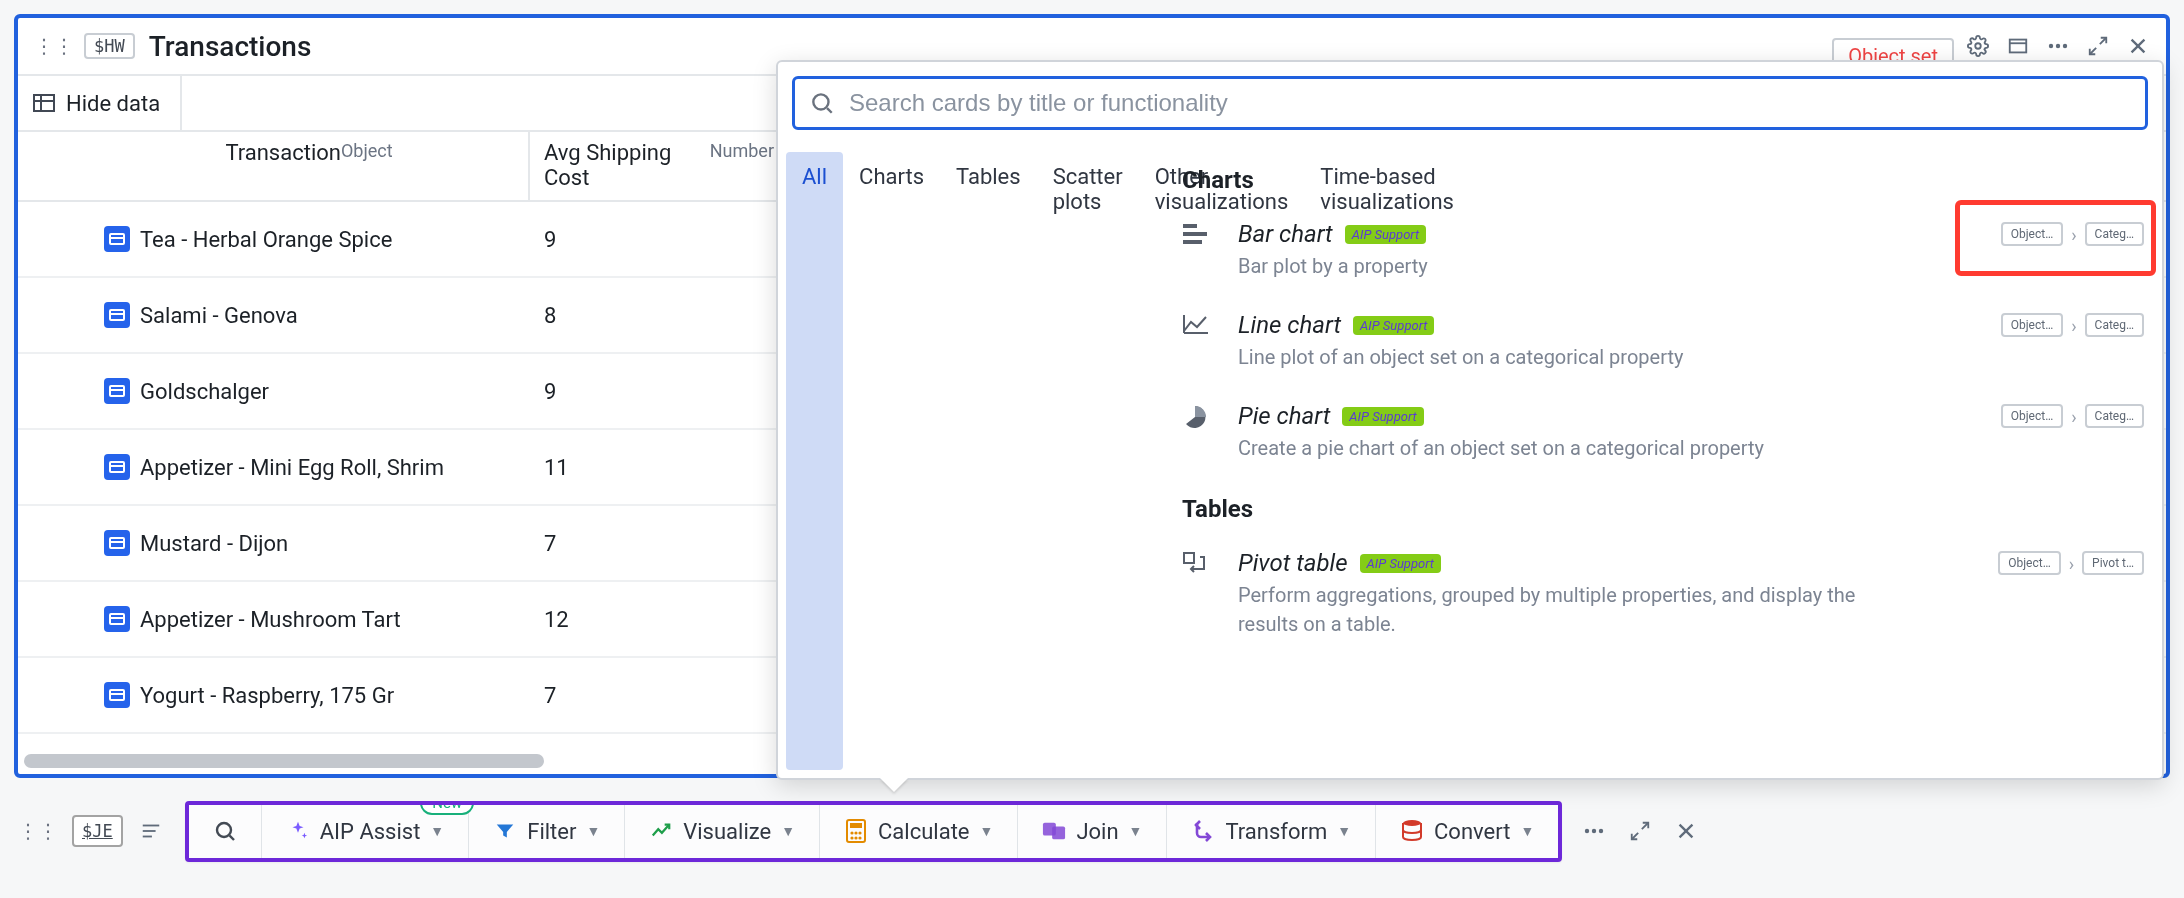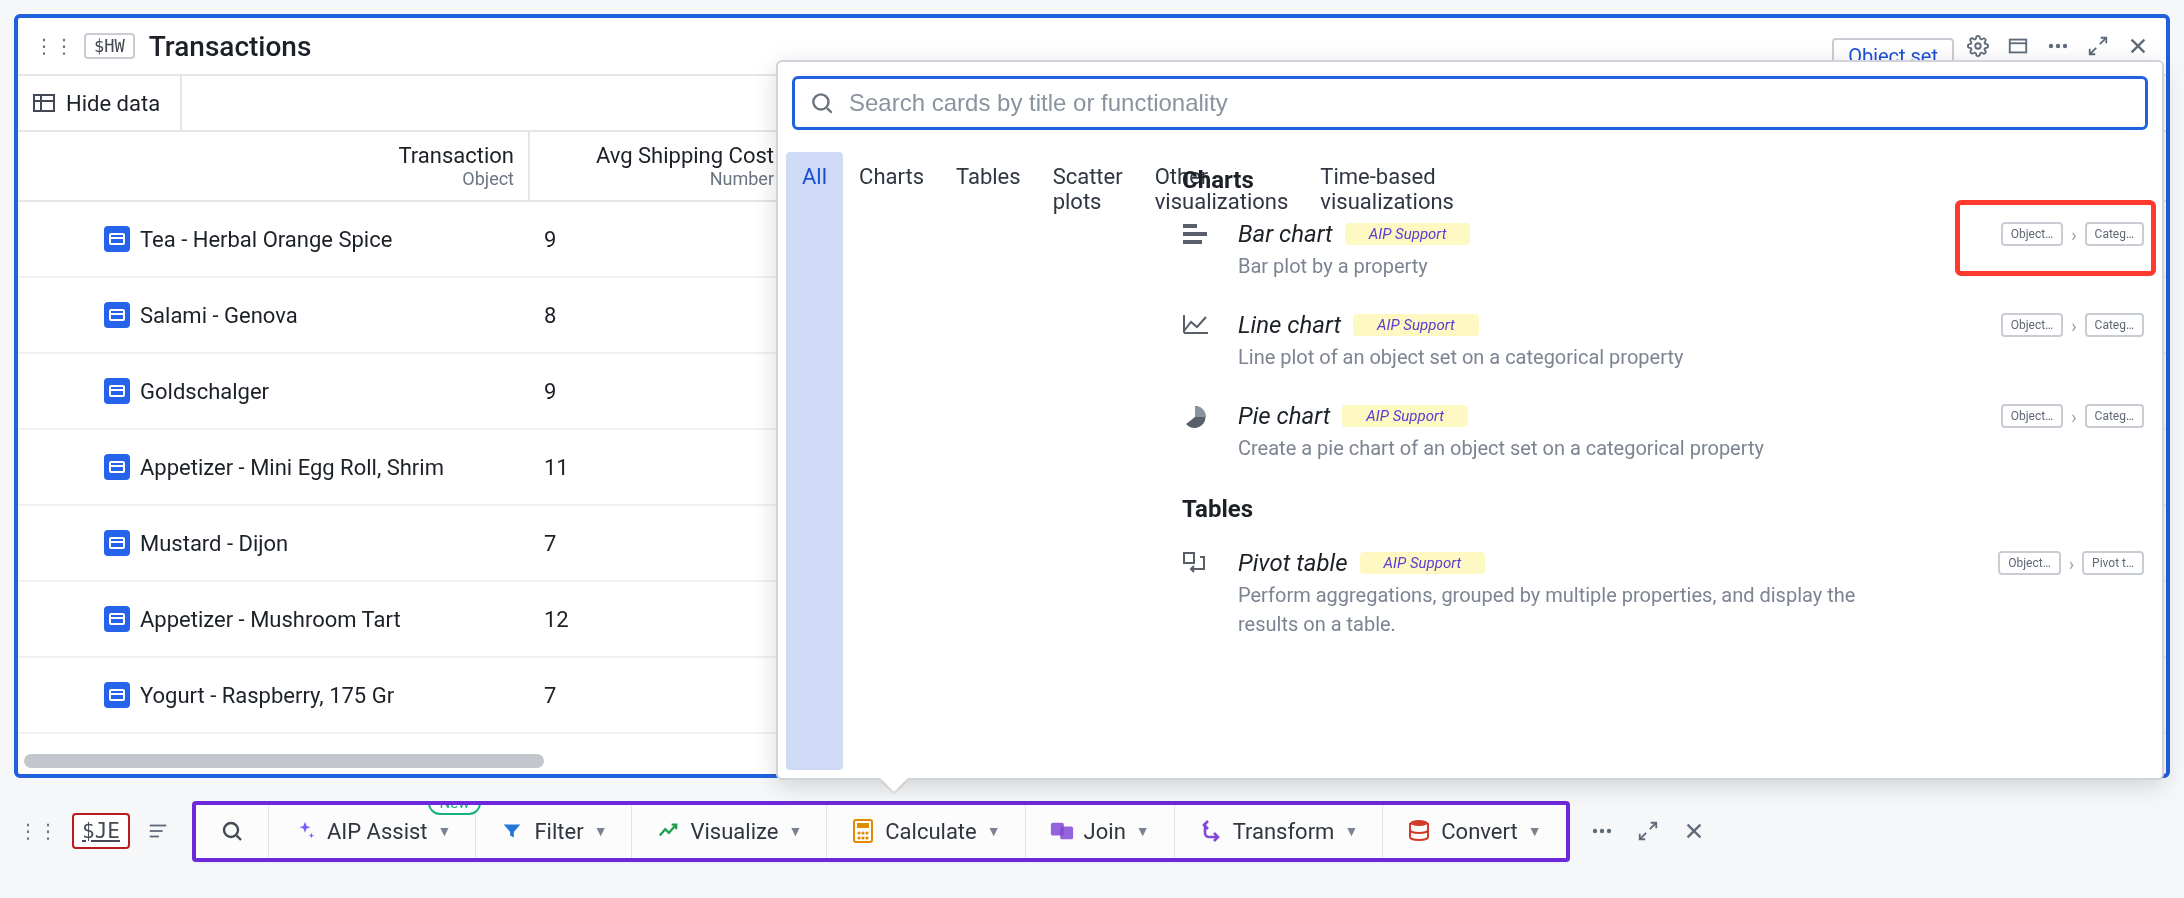--- a/index.html
+++ b/index.html
@@ -54,21 +54,21 @@
     font-weight: 500;
     margin-left: 14px;
     color: #1c2127;
   }
   .titlebar-spacer { flex: 1; }
   .obj-set-btn {
     border: 2px solid #c8cdd3;
     border-radius: 4px;
     padding: 4px 14px;
     font-size: 20px;
-    color: #1d4ed8;
+    color: #ef4444;
     background: #fff;
     margin-top: 20px;
   }
   .title-icon {
     color: #5f6b7a;
     width: 32px;
     height: 32px;
     display: inline-flex;
     align-items: center;
     justify-content: center;
@@ -98,23 +98,22 @@
   }
   .grid-header {
     display: flex;
     border-bottom: 2px solid #e4e7ea;
     height: 70px;
   }
   .col-head {
     padding: 8px 14px;
     border-right: 2px solid #e4e7ea;
     display: flex;
-    flex-direction: column;
+    flex-direction: row;
     justify-content: center;
-    text-align: right;
   }
   .col-head .primary { font-size: 22px; color: #1c2127; }
   .col-head .secondary { font-size: 18px; color: #6b7483; }
   .col-0 { width: 72px; border-right: none; }
   .col-1 { width: 440px; }
   .col-2 { width: 260px; }
 
   .grid-body { }
   .row {
     display: flex;
@@ -221,24 +220,24 @@
     width: 40px;
     color:#585f6b;
     font-size: 26px;
     text-align:center;
     padding-top:2px;
   }
   .card-main { flex:1; min-width:0; }
   .card-title-line { display:flex; align-items:center; gap:12px; flex-wrap:wrap;font-style:italic;}
   .card-title { font-size: 24px; color:#1c2127; }
   .aip-pill {
-    background:#fef9c3;
+    background:#84cc16;
     color:#5a3bd4;
-    font-size:15px;
-    padding:2px 24px;
+    font-size:13px;
+    padding:2px 7px;
     border-radius:4px;
   }
   .card-desc {
     font-size:20px;
     color:#7c8492;
     margin-top:4px;
     line-height:1.45;
     max-width: 620px;
   }
   .card-tags { display:flex; align-items:center; gap:8px; padding-top:2px;}
@@ -298,24 +297,24 @@
     position:absolute;
     top:-14px; right:-6px;
     background:#fff;
     border:2px solid #18b07b;
     color:#18b07b;
     font-size:15px;
     border-radius:999px;
     padding:1px 10px;
   }
   .bb-je {
-    border:2px solid #b91c1c;
+    border:2px solid #a3a3a3;
     border-radius:4px;
     padding:4px 8px;
-    font-size:21px;
+    font-size:17px;
     font-family: ui-monospace, Menlo, monospace;
     color:#434a54;
     background:#fff;
     text-decoration:underline;
   }
   .bb-right {
     margin-left: 6px;
     display:flex;
     align-items:center;
     gap: 14px;

